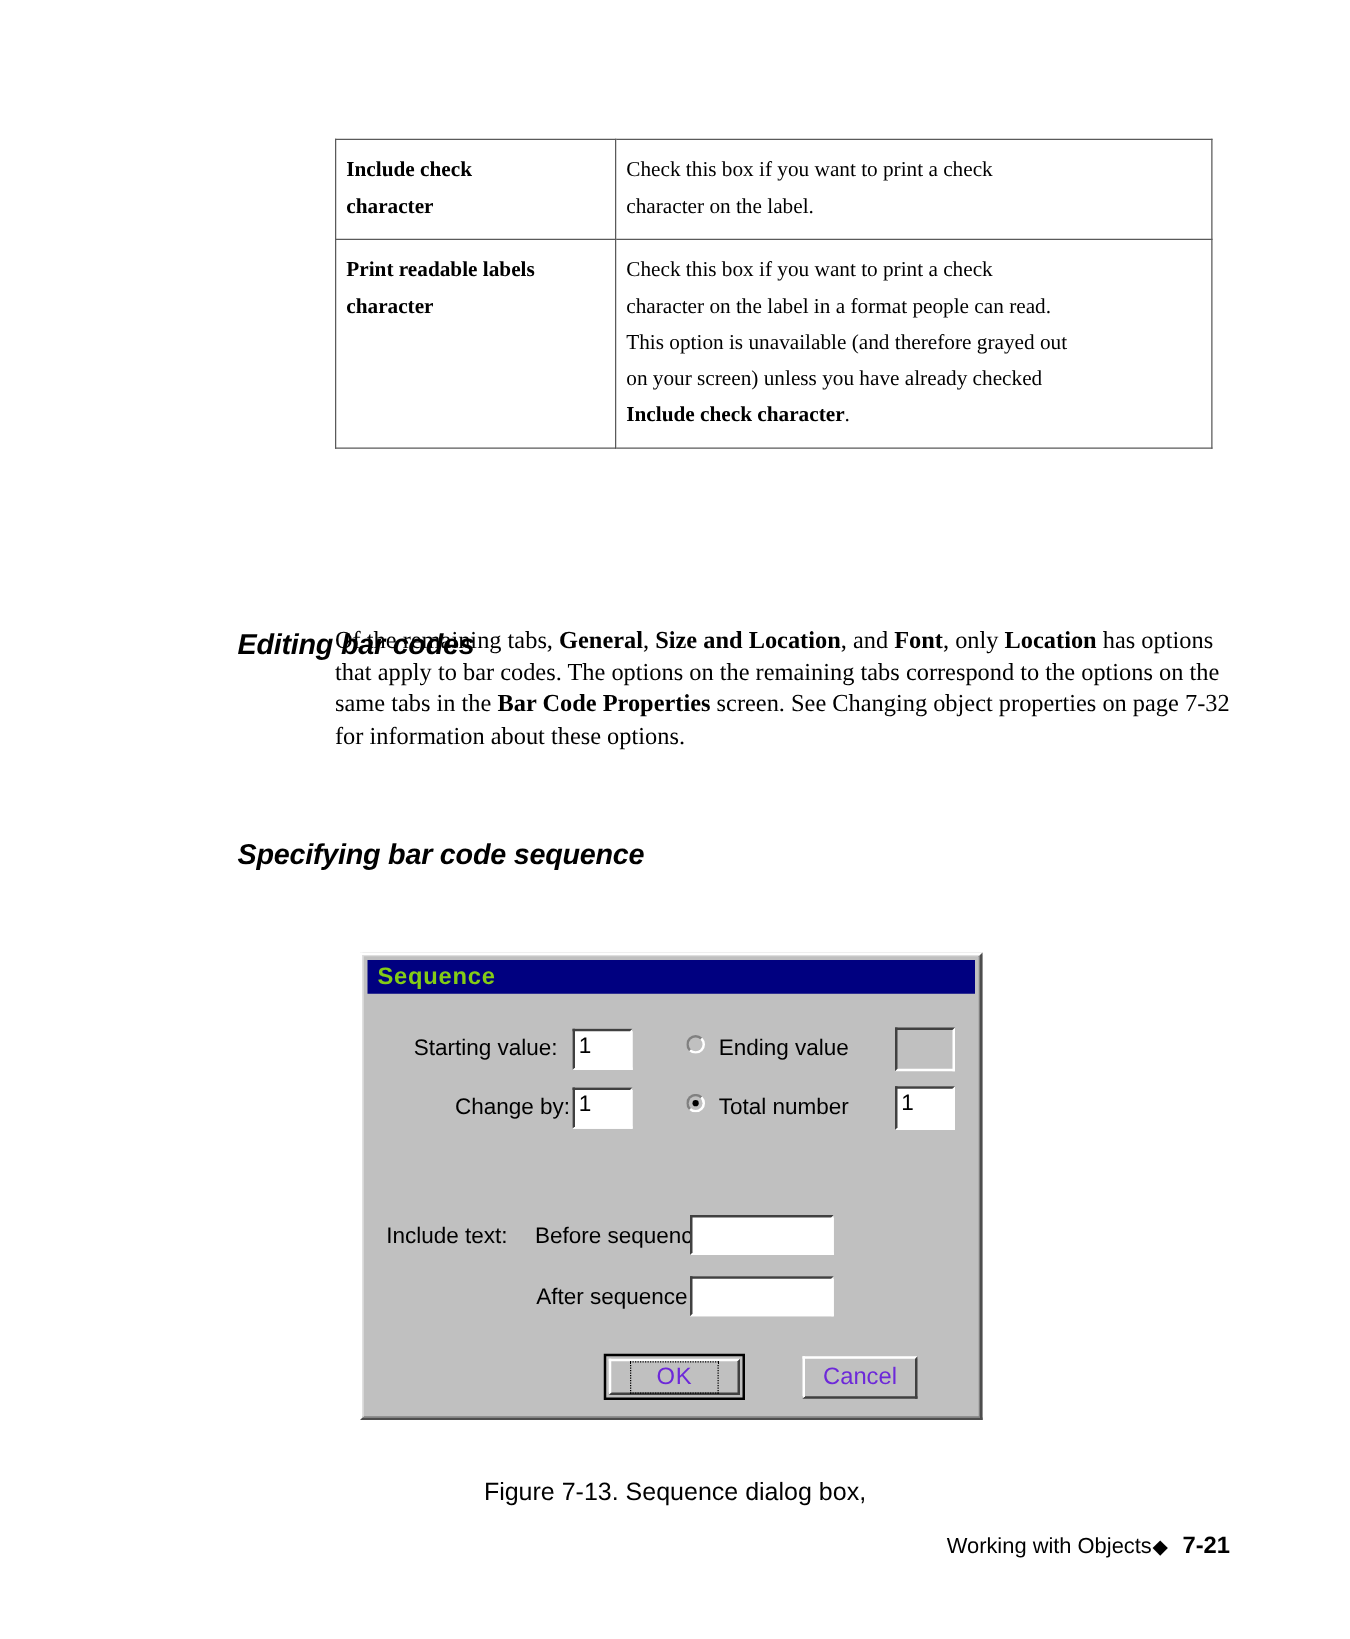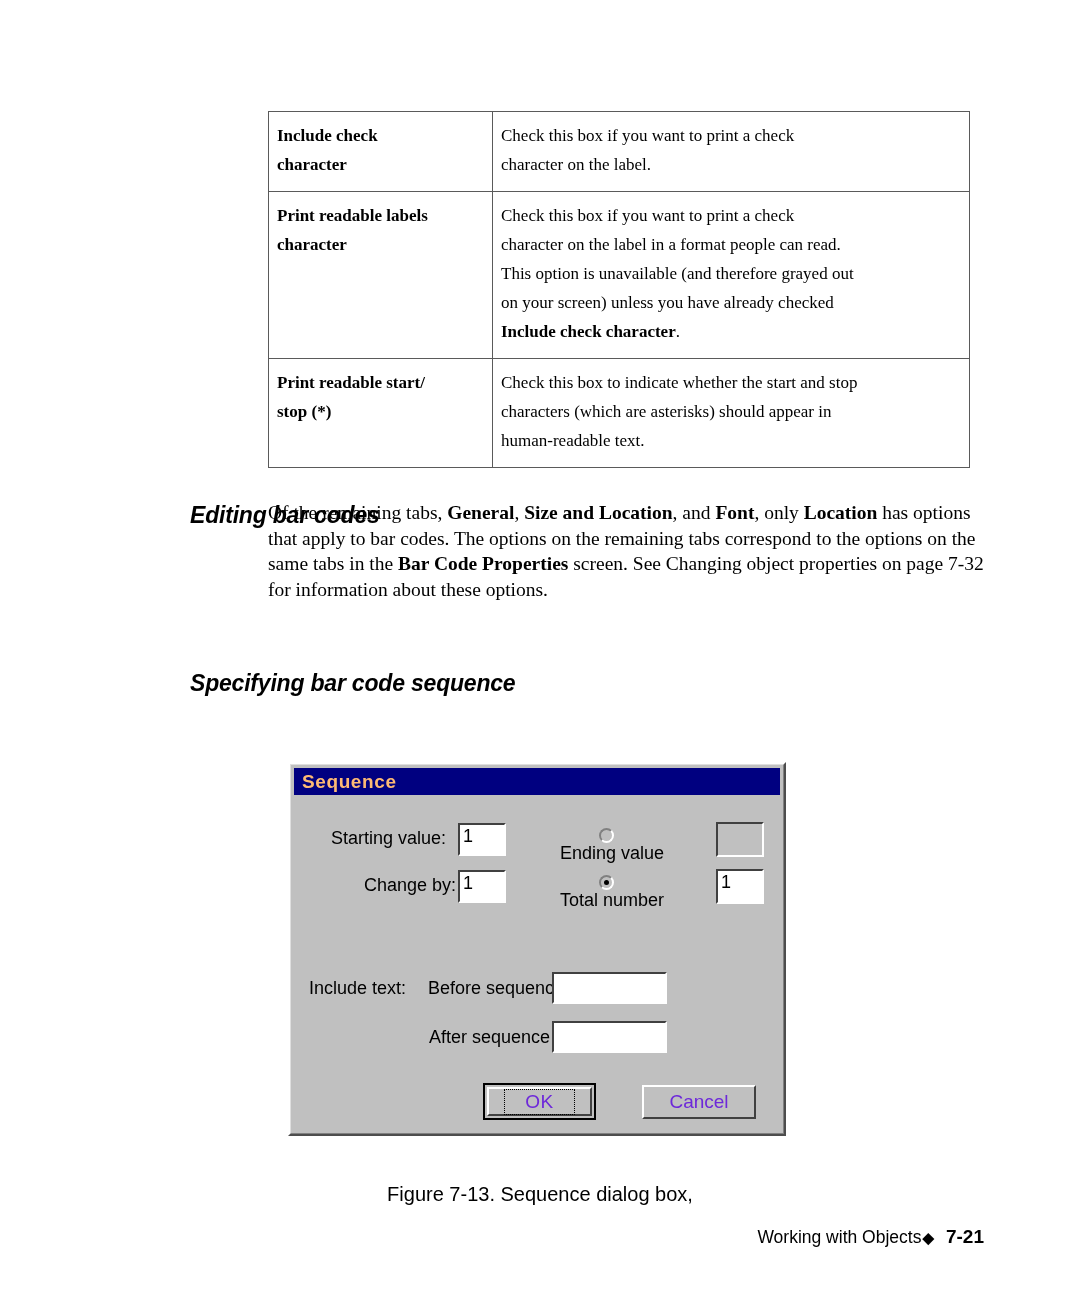--- a/index.html
+++ b/index.html
@@ -110,21 +110,21 @@
     position: absolute;
     left: 3px;
     top: 3px;
     right: 3px;
     height: 27px;
     background: #000080;
     display: flex;
     align-items: center;
   }
   .titlebar-text {
-    color: #fdba74;
+    color: #84cc16;
     font-family: "Liberation Sans", sans-serif;
     font-weight: bold;
     font-size: 19px;
     letter-spacing: 0.6px;
     padding-left: 8px;
   }
 
   
   .dlg-label {
     position: absolute;
@@ -148,23 +148,22 @@
     color: #000;
     padding: 1px 0 0 3px;
     line-height: 1.15;
   }
   .dlg-input.disabled { background: #c0c0c0; }
 
   
   .radio-row {
     position: absolute;
     display: flex;
-    align-items: center;
+    align-items: flex-start;
     white-space: nowrap;
-    flex-direction: column;
   }
   .radio-mark {
     width: 15px;
     height: 15px;
     border-radius: 50%;
     background: #c0c0c0;
     border-top: 2px solid #808080;
     border-left: 2px solid #808080;
     border-right: 2px solid #ffffff;
     border-bottom: 2px solid #ffffff;
@@ -283,31 +282,20 @@
           <span class="term-line">character</span>
         </td>
         <td class="desc">
           <span class="term-line">Check this box if you want to print a check</span>
           <span class="term-line">character on the label in a format people can read.</span>
           <span class="term-line">This option is unavailable (and therefore grayed out</span>
           <span class="term-line">on your screen) unless you have already checked</span>
           <span class="term-line"><b>Include check character</b><span>.</span></span>
         </td>
       </tr>
-      <tr>
-        <td class="term">
-          <span class="term-line">Print readable start/</span>
-          <span class="term-line">stop (*)</span>
-        </td>
-        <td class="desc">
-          <span class="term-line">Check this box to indicate whether the start and stop</span>
-          <span class="term-line">characters (which are asterisks) should appear in</span>
-          <span class="term-line">human-readable text.</span>
-        </td>
-      </tr>
     </tbody>
   </table>
 
   <div class="section-heading" id="heading-editing">Editing bar codes</div>
 
   <div class="body-para" id="para-editing">Of the remaining tabs, <b>General</b>, <b>Size and Location</b>, and <b>Font</b>, only <b>Location</b> has options that apply to bar codes. The options on the remaining tabs correspond to the options on the same tabs in the <b>Bar Code Properties</b> screen. See Changing object properties on page 7-32 for information about these options.</div>
 
   <div class="section-heading" id="heading-specifying">Specifying bar code sequence</div>
 
 
@@ -342,21 +330,21 @@
 
       <div class="dlg-label" style="left:138px; top:262px;">After sequence</div>
       <div class="dlg-input" style="left:261px; top:256px; width:115px; height:32px;"></div>
 
       <div class="dlg-button default-btn" style="left:192px; top:318px; width:113px; height:37px;">
         <span class="default-inner">
           <span class="focus-ring">OK</span>
         </span>
       </div>
 
-      <div class="dlg-button" style="left:351px; top:320px; width:114px; height:34px;">
+      <div class="dlg-button" style="left:351px; top:320px; width:92px; height:34px;">
         <span>Cancel</span>
       </div>
 
     </div>
   </div>
 
   <div class="figure-caption">Figure 7-13. Sequence dialog box,</div>
 
   <div class="footer">
     <span class="footer-label">Working with Objects</span>

